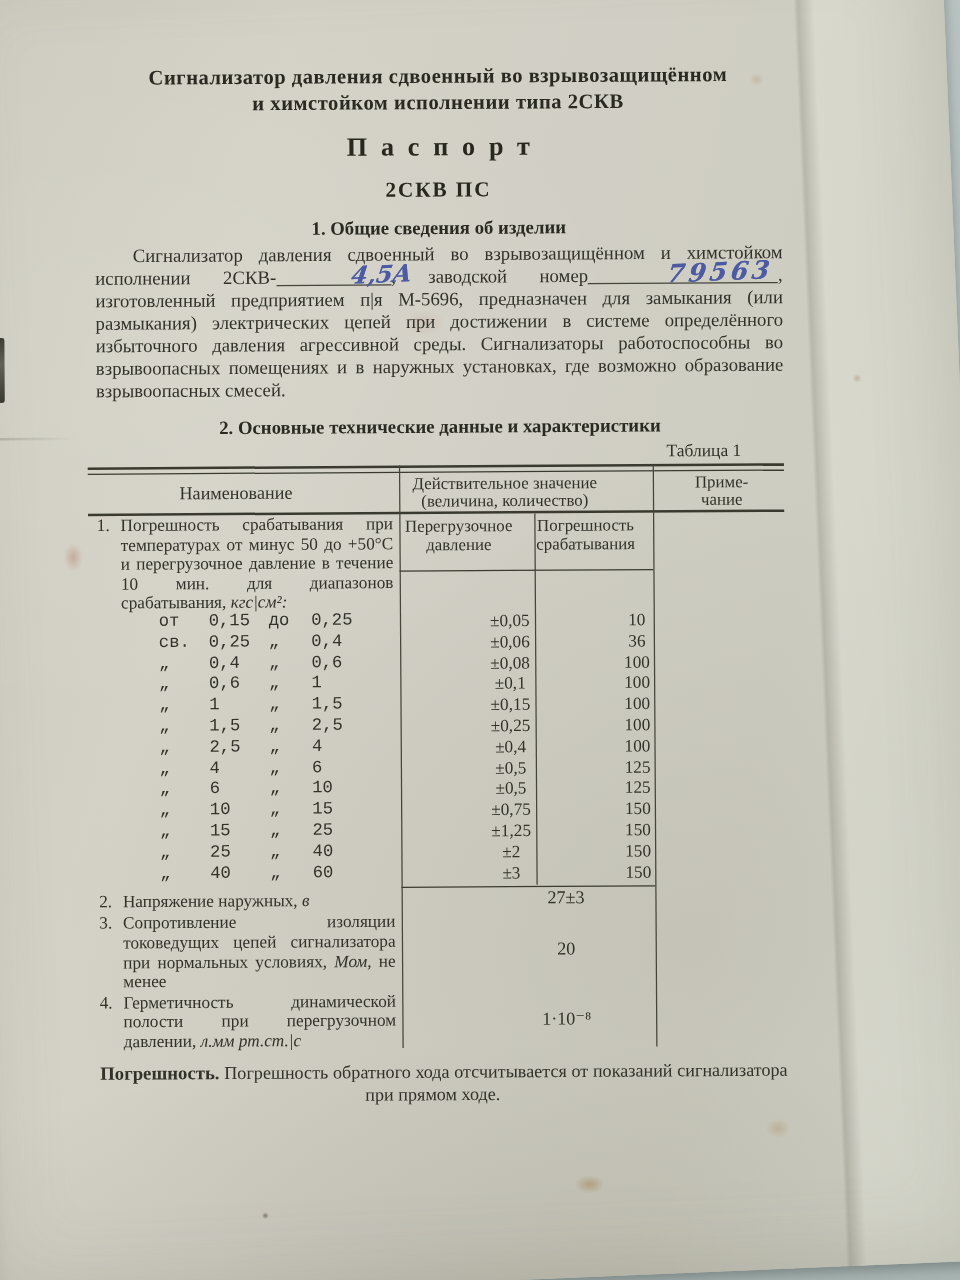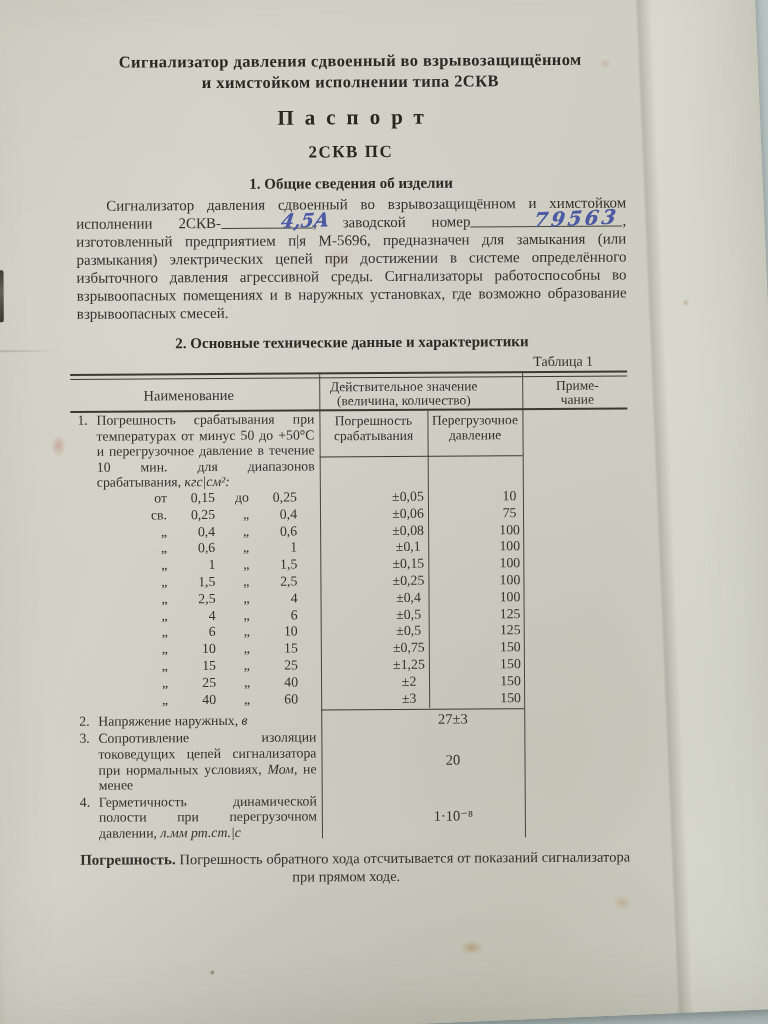--- a/index.html
+++ b/index.html
@@ -62,21 +62,21 @@
   .rowA{display:flex;align-items:flex-start;}
   .item{display:flex;width:249px;}
   .item-num{width:26px;padding-left:7px;box-sizing:border-box;}
   .item-text{flex:1;text-align:justify;line-height:15.6px;padding-right:5px;}
   .subhead-wrap{width:203px;height:46px;box-sizing:border-box;border-bottom:1.4px solid #3a3a31;display:flex;padding-top:3px;}
   .subhead{text-align:center;line-height:14.5px;font-size:13.5px;}
   .sh1{width:108px;}
   .sh2{width:95px;}
   .rrow{display:flex;height:16.8px;line-height:16.8px;}
   .rname{width:249px;box-sizing:border-box;padding-left:56px;display:grid;grid-template-columns:40px 48px 34px 48px;}
-  .rname span{text-align:right;}
+  .rname span{text-align:left;font-family:Liberation Mono, monospace;}
   .rerr{width:108px;text-align:center;padding-left:34px;}
   .rpress{width:95px;text-align:center;}
   .val-line{margin-left:249px;width:203px;border-top:1.4px solid #3a3a31;height:0;margin-top:2px;}
   .irow{display:flex;align-items:center;margin-top:1px;}
   .ival{width:203px;display:flex;justify-content:center;transform:translateX(30px);font-size:14.5px;}
   .unit{font-style:italic;}
   .note{font-size:14.5px;line-height:18px;margin-top:10px;padding-left:212px;text-indent:-212px;text-align:justify;}
   .note b{font-size:15px;}
   
   .stain{position:absolute;border-radius:50%;pointer-events:none;}
@@ -141,22 +141,22 @@
         </div>
       </div>
 
       <div class="tbody">
         <div class="rowA">
           <div class="item">
             <span class="item-num">1.</span>
             <span class="item-text"><span>Погрешность срабатывания при температурах от минус 50 до +50°С и перегрузочное давление в течение 10 мин. для диапазонов срабатывания, </span><span class="unit">кгс|см²:</span></span>
           </div>
           <div class="subhead-wrap">
+            <div class="subhead sh2">Перегрузочное давление</div>
             <div class="subhead sh1">Погрешность срабатывания</div>
-            <div class="subhead sh2">Перегрузочное давление</div>
           </div>
         </div>
 
         <div>
             <div class="rrow">
     <div class="rname">
       <span>от</span>
       <span>0,15</span>
       <span>до</span>
       <span>0,25</span>
@@ -165,21 +165,21 @@
     <div class="rpress">10</div>
   </div>
             <div class="rrow">
     <div class="rname">
       <span>св.</span>
       <span>0,25</span>
       <span>„</span>
       <span>0,4</span>
     </div>
     <div class="rerr">±0,06</div>
-    <div class="rpress">75</div>
+    <div class="rpress">36</div>
   </div>
             <div class="rrow">
     <div class="rname">
       <span>„</span>
       <span>0,4</span>
       <span>„</span>
       <span>0,6</span>
     </div>
     <div class="rerr">±0,08</div>
     <div class="rpress">100</div>

